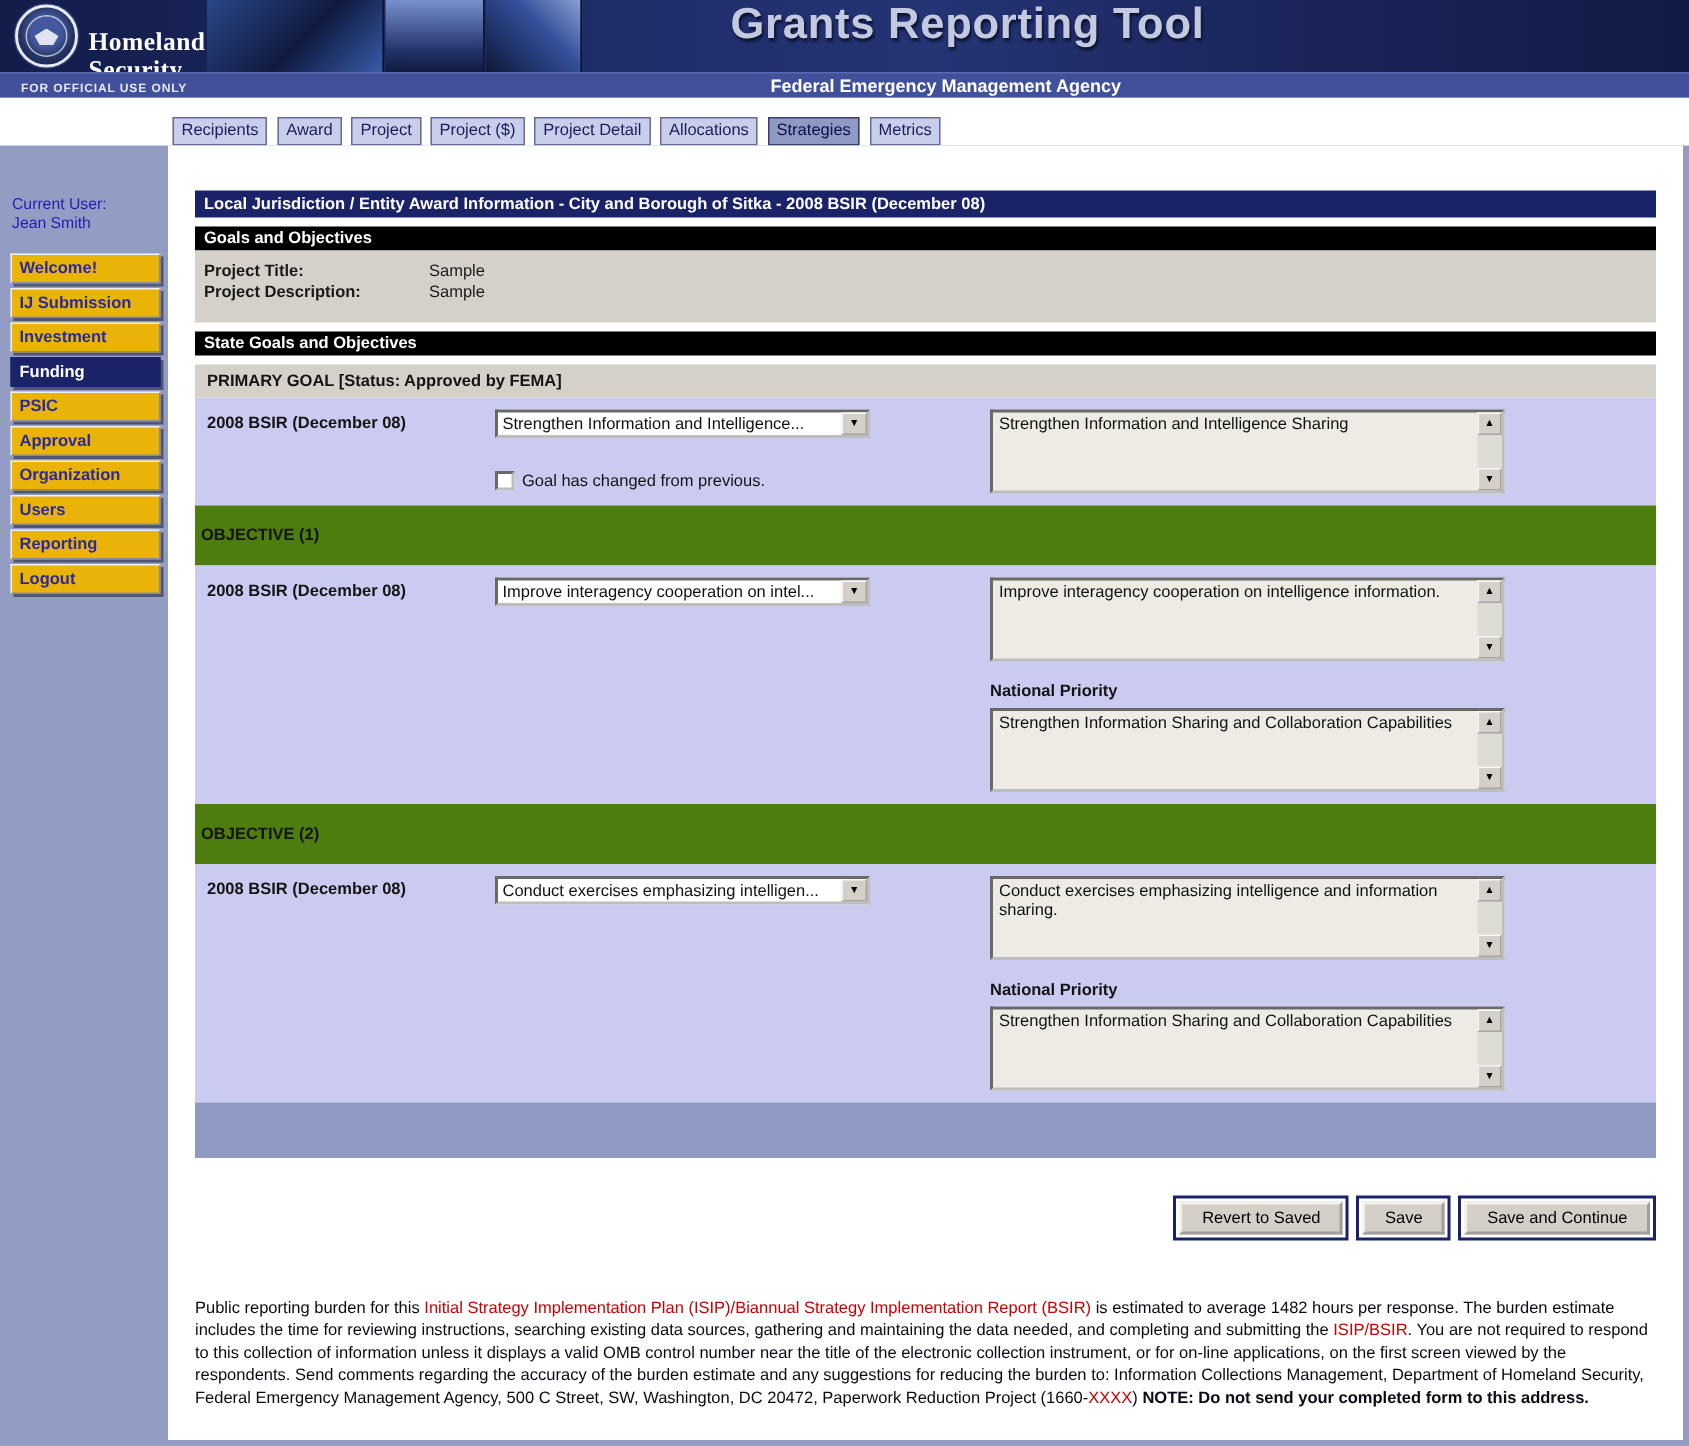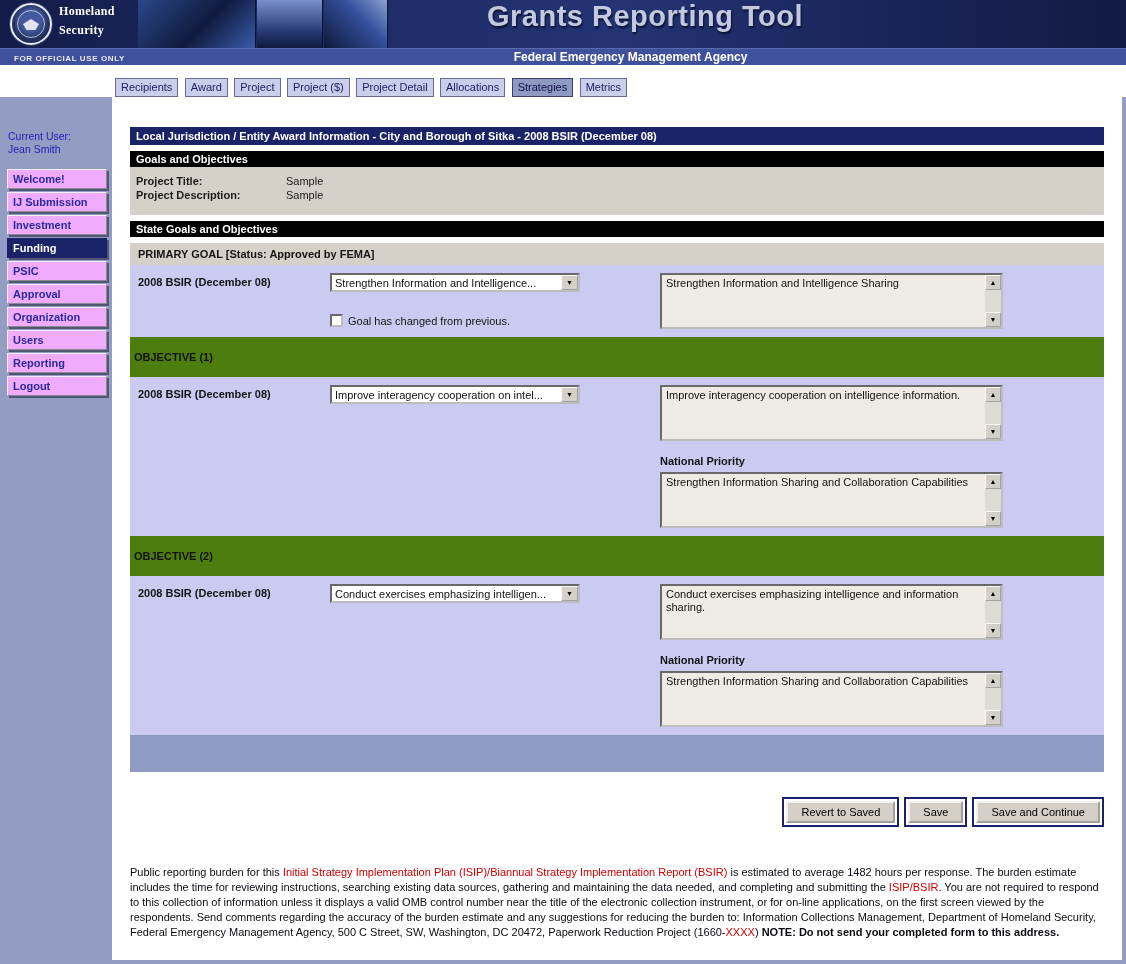--- a/index.html
+++ b/index.html
@@ -11,43 +11,43 @@
   .collage { position:absolute; top:0; height:48px; opacity:.95; }
   .c1 { left:138px; width:118px; background:linear-gradient(135deg,#2c4a8c,#101a3e 55%,#3b5fae); border-right:1px solid #0a1230; }
   .c2 { left:257px; width:66px; background:linear-gradient(180deg,#7e96d4,#24356c 70%,#101a3e); border-right:1px solid #0a1230; }
   .c3 { left:324px; width:64px; background:linear-gradient(45deg,#0e1737,#35529e 60%,#8fa6d8); border-right:1px solid #0a1230; }
   .seal { position:absolute; left:10px; top:3px; width:42px; height:42px; border-radius:50%;
           background:radial-gradient(circle at 50% 42%, #44599d 0 34%, #23325f 62%, #13204a 100%);
           border:2px solid #e8eaf2; box-shadow:0 0 0 1px #2a3a74; }
   .seal::after { content:""; position:absolute; inset:5px; border-radius:50%; border:1px solid rgba(255,255,255,.65); }
   .seal::before { content:""; position:absolute; left:11px; top:14px; width:16px; height:11px; background:#dfe4f0;
           clip-path:polygon(0 45%,50% 0,100% 45%,78% 100%,22% 100%); }
-  .agency-name { position:absolute; left:59px; top:2px; color:#ffffff; font-family:"Liberation Serif", serif;
-          font-size:12px; line-height:19px; font-weight:bold; letter-spacing:.3px; }
+  .agency-name { position:absolute; left:59px; top:18px; color:#ffffff; font-family:"Liberation Serif", serif;
+          font-size:17px; line-height:19px; font-weight:bold; letter-spacing:.3px; }
   .grt-title { position:absolute; left:487px; top:0; font-size:29px; font-weight:bold; color:#c3c9df;
           letter-spacing:.5px; text-shadow:1px 2px 2px #0a1230; white-space:nowrap; }
 
   .substrip { position:relative; height:17px; background:#40509a; border-top:1px solid #5a6ab0; }
   .fouo { position:absolute; left:14px; top:5px; font-size:8px; color:#e8e8f4; letter-spacing:.6px; font-weight:bold; }
   .fema { text-align:center; padding-left:135px; font-size:12px; font-weight:bold; color:#ffffff; line-height:17px; white-space:nowrap; }
 
   
   .tabstrip { height:32px; background:#ffffff; padding:12px 0 0 115px; white-space:nowrap; }
   .tab { display:inline-block; padding:2px 5px 3px; margin-right:2px; font-size:11px; color:#1c1c5e;
          background:#c9cfeb; border:1px solid #6a6a9a; cursor:pointer; }
   .tab.selected { background:#8e99c4; border-color:#3c3c6e; color:#0e0e46; }
 
   
   .page { display:flex; min-height:851px; align-items:stretch; }
   .side { flex:0 0 112px; }
   .main { flex:1; background:#ffffff; margin-right:4px; padding:30px 18px 20px; }
 
   
   .user { margin:33px 0 13px 8px; font-size:10.5px; color:#1f1fb4; line-height:13px; }
-  .sbtn { width:100px; height:20px; margin:0 0 3px 7px; background:#f0abfc;
+  .sbtn { width:100px; height:20px; margin:0 0 3px 7px; background:#eab308;
           border:1px solid #8a8a96; border-top-color:#eef0f4; border-left-color:#eef0f4;
           box-shadow:2px 2px 0 rgba(28,28,50,.55);
           font-size:11px; font-weight:bold; color:#2a2a9e; line-height:18px; padding-left:5px; cursor:pointer; }
   .sbtn.selected { background:#1b2368; color:#ffffff; border-color:#1b2368; }
 
   
   .titlebar { background:#1b2368; color:#ffffff; font-size:11px; font-weight:bold; padding:3px 6px; }
   .blackbar { background:#000000; color:#ffffff; font-size:11px; font-weight:bold; padding:2px 6px; margin-top:6px; }
   .infopanel { background:#d5d1c9; padding:8px 6px 12px; }
   .inforow { display:flex; font-size:11px; margin-bottom:2px; color:#1a1a1a; align-items:center; }

